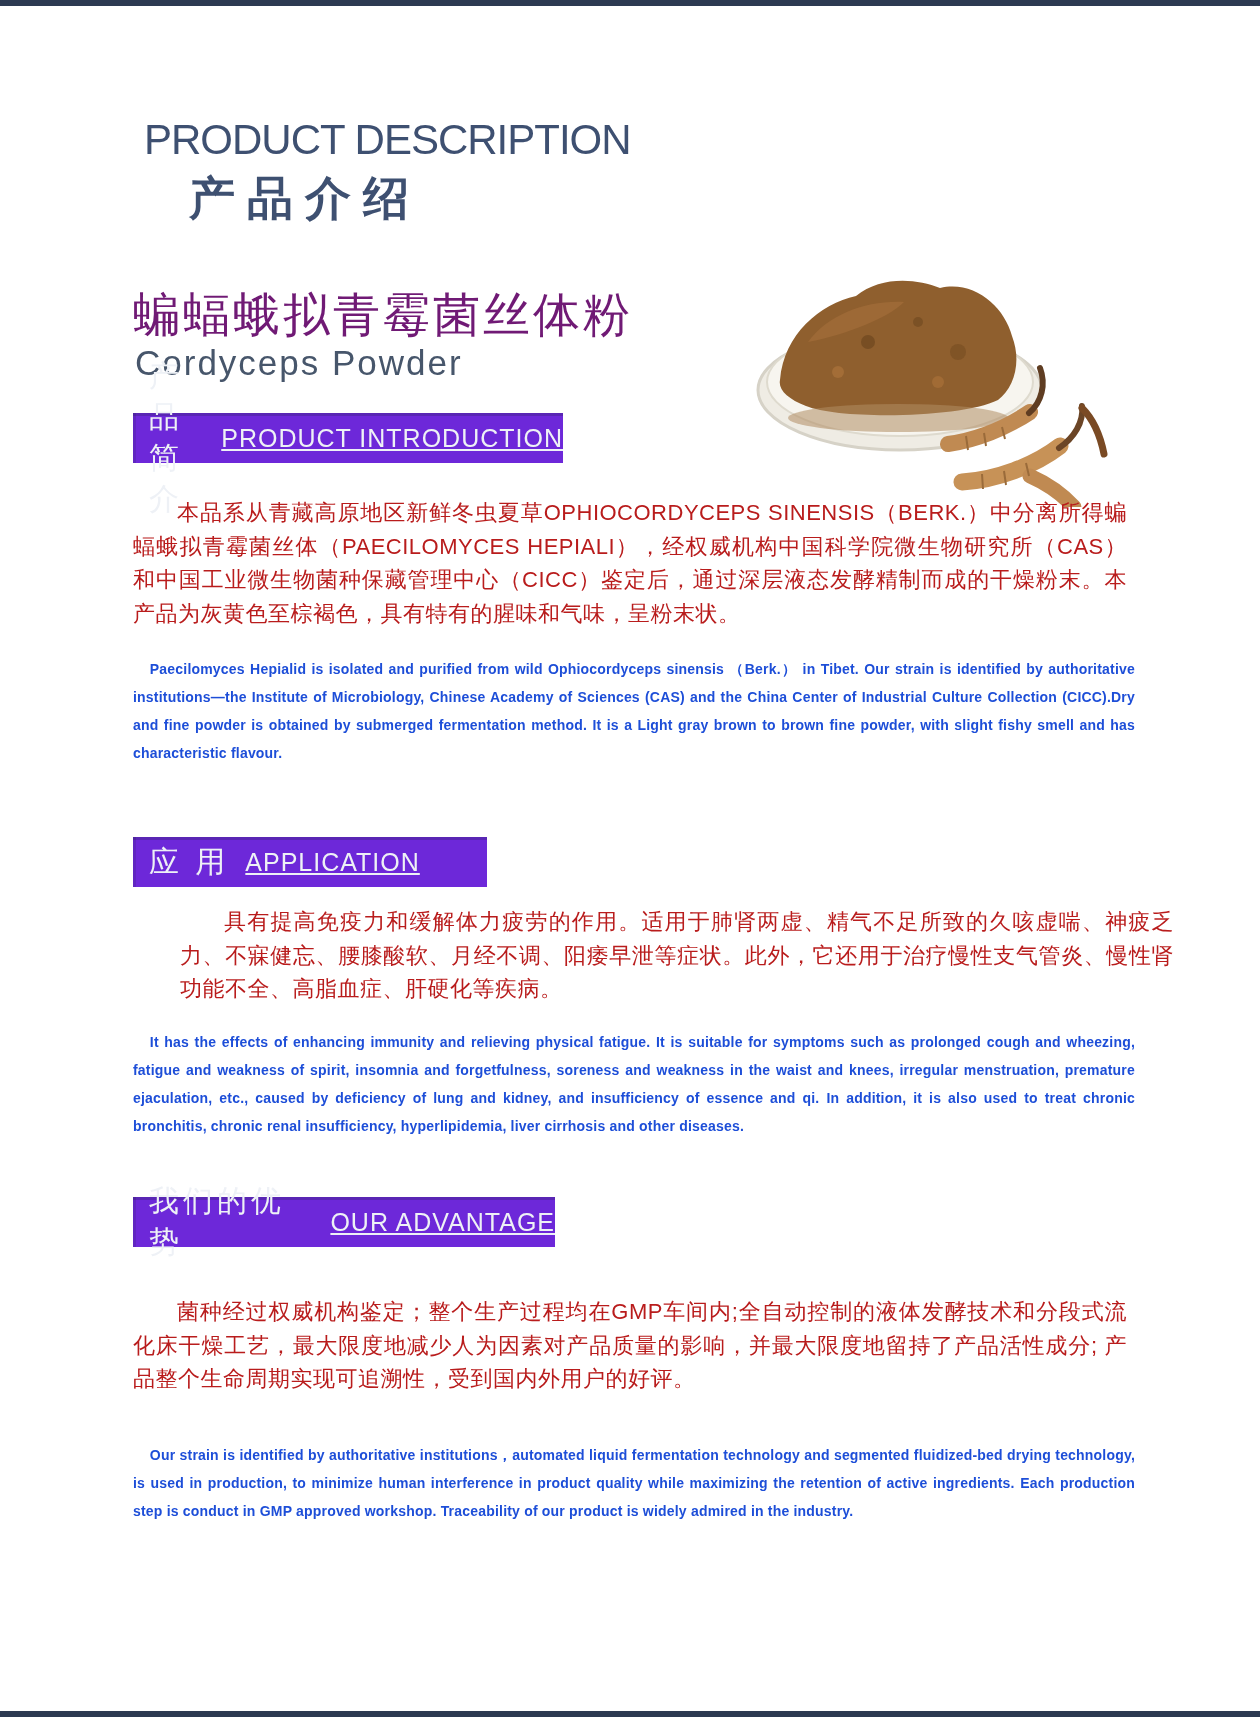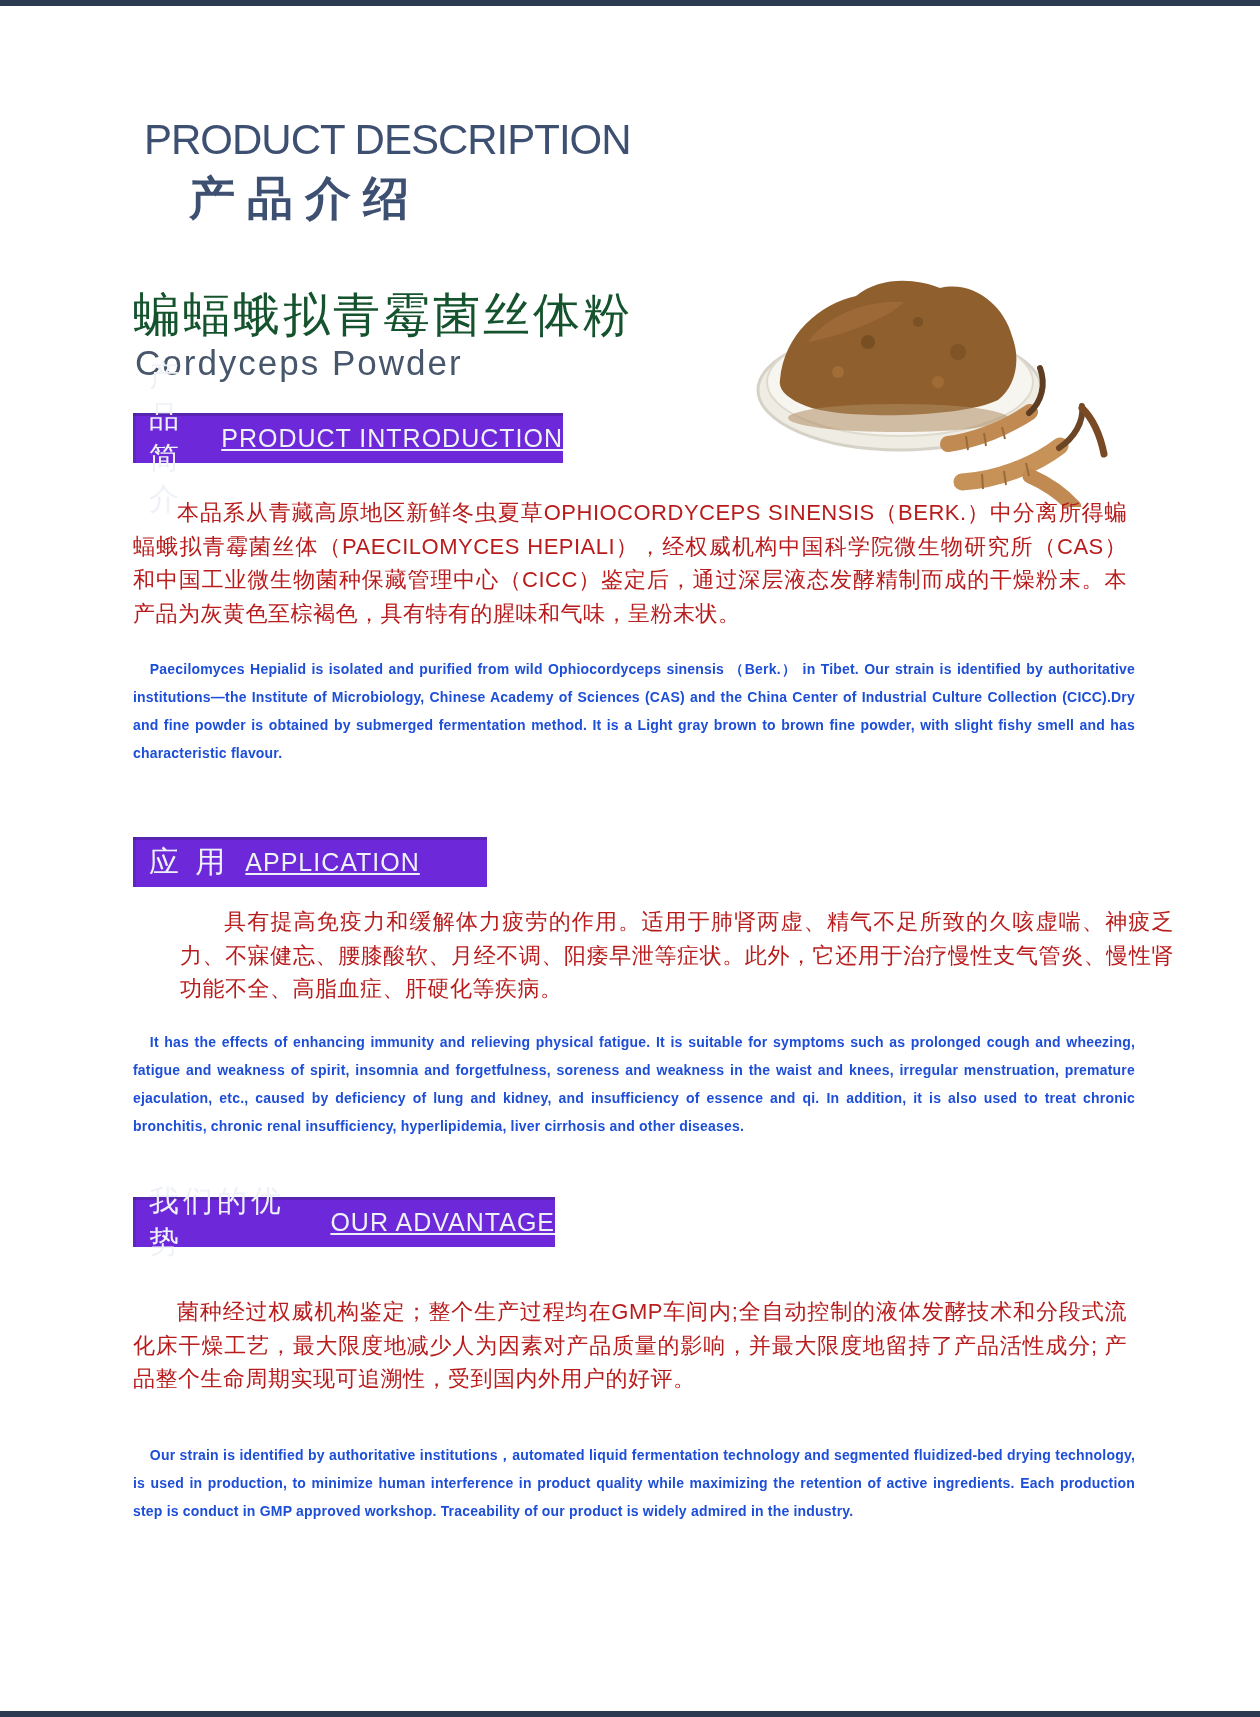--- a/index.html
+++ b/index.html
@@ -11,21 +11,21 @@
   .edge-bar{left:0;width:1260px;height:6px;background:#2c3a52;}
   .title-en{
     left:144px;top:116px;font-size:42px;font-weight:500;color:#3e5071;
     letter-spacing:-1px;white-space:nowrap;
   }
   .title-zh{
     left:144px;top:168px;font-size:46px;font-weight:bold;color:#3e5071;
     letter-spacing:12px;white-space:nowrap;margin-left:45px;
   }
   .product-name-zh{
-    left:133px;top:284px;font-size:47px;font-weight:500;color:#14532d;
+    left:133px;top:284px;font-size:47px;font-weight:500;color:#701a75;
     letter-spacing:3px;white-space:nowrap;
   }
   .product-name-en{
     left:135px;top:343px;font-size:35px;font-weight:300;color:#47566b;
     letter-spacing:2px;white-space:nowrap;
   }
   .banner{
     left:133px;height:50px;background:#6d28d9;color:#eef1f6;
     display:flex;align-items:center;padding-left:16px;box-sizing:border-box;
     box-shadow:inset 0 3px 0 rgba(20,30,50,0.22), inset 3px 0 0 rgba(20,30,50,0.14);

